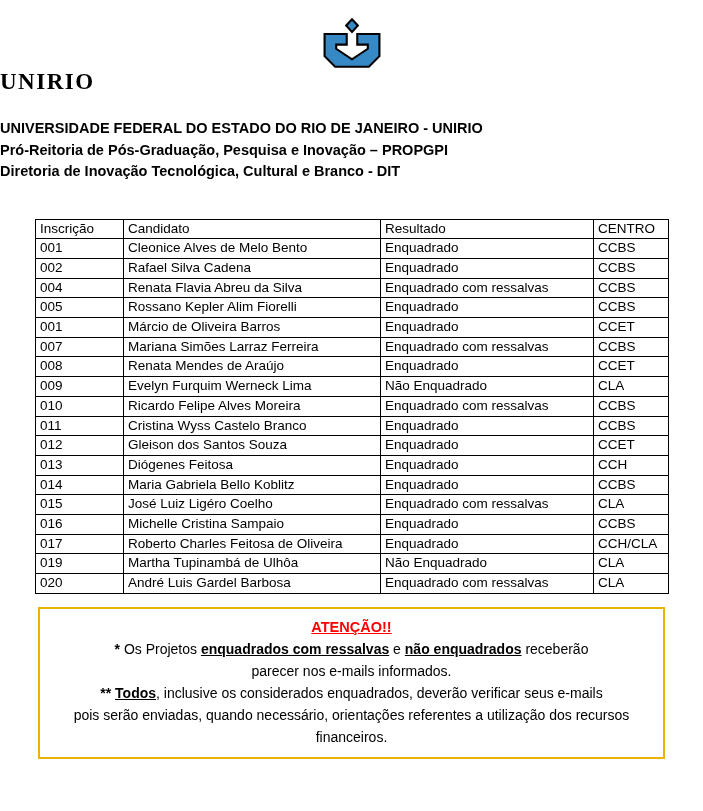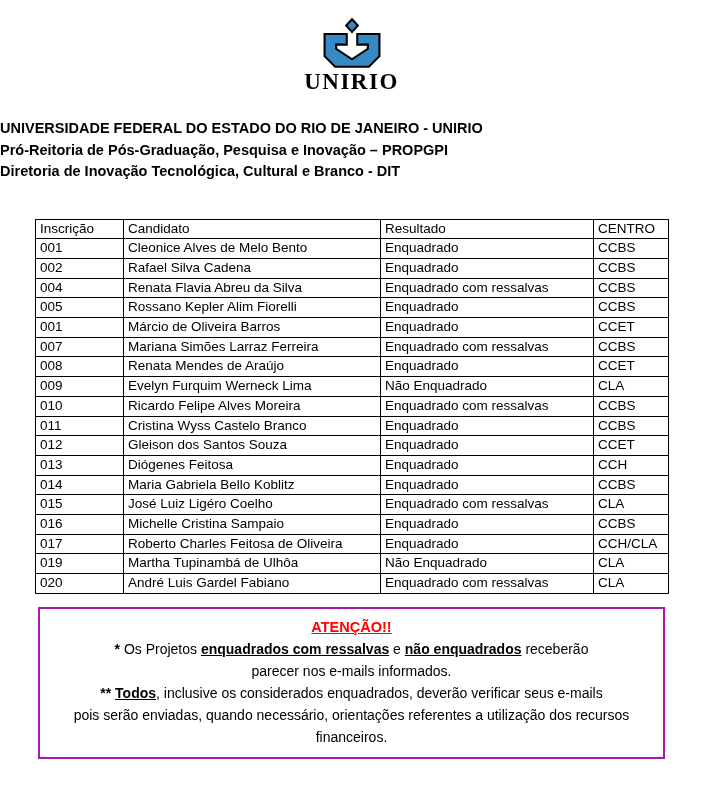--- a/index.html
+++ b/index.html
@@ -5,21 +5,21 @@
   html,body { margin:0; padding:0; background:#ffffff; }
   .page {
     position:relative;
     width:703px; height:811px;
     background:#ffffff;
     font-family:"Liberation Sans", sans-serif;
     color:#000000;
     overflow:hidden;
   }
   
-  .logo-wrap { padding-top:18px; text-align:center; }
+  .logo-wrap { padding-top:18px; }
   .logo-svg { display:block; margin:0 auto; width:58px; height:50px; }
   .wordmark {
     font-family:"Liberation Serif", serif;
     font-weight:bold;
     font-size:23px;
     letter-spacing:1.5px;
     line-height:26px;
     margin-top:1px;
   }
   
@@ -46,21 +46,21 @@
     text-align:left;
     white-space:nowrap;
     overflow:hidden;
   }
   table.results th { font-weight:normal; }
   
   .notice-box {
     box-sizing:border-box;
     margin:13px 0 0 38px;
     width:627px;
-    border:2px solid #a21caf;
+    border:2px solid #eab308;
     padding:7px 12px 9px;
     text-align:center;
     font-size:14px;
     line-height:22px;
   }
   .notice-title {
     font-weight:bold;
     text-decoration:underline;
     font-size:14.5px;
   }
@@ -199,21 +199,21 @@
           <td>CCH/CLA</td>
         </tr>
         <tr>
           <td>019</td>
           <td>Martha Tupinambá de Ulhôa</td>
           <td>Não Enquadrado</td>
           <td>CLA</td>
         </tr>
         <tr>
           <td>020</td>
-          <td>André Luis Gardel Fabiano</td>
+          <td>André Luis Gardel Barbosa</td>
           <td>Enquadrado com ressalvas</td>
           <td>CLA</td>
         </tr>
       </tbody>
   </table>
 
   <div class="notice-box">
     <div class="notice-title" style="color: rgb(255, 0, 0);">ATENÇÃO!!</div>
     <div>
         <div><span class="b">* </span><span>Os Projetos </span><span class="b u">enquadrados com ressalvas</span><span> e </span><span class="b u">não enquadrados</span><span> receberão</span></div>

